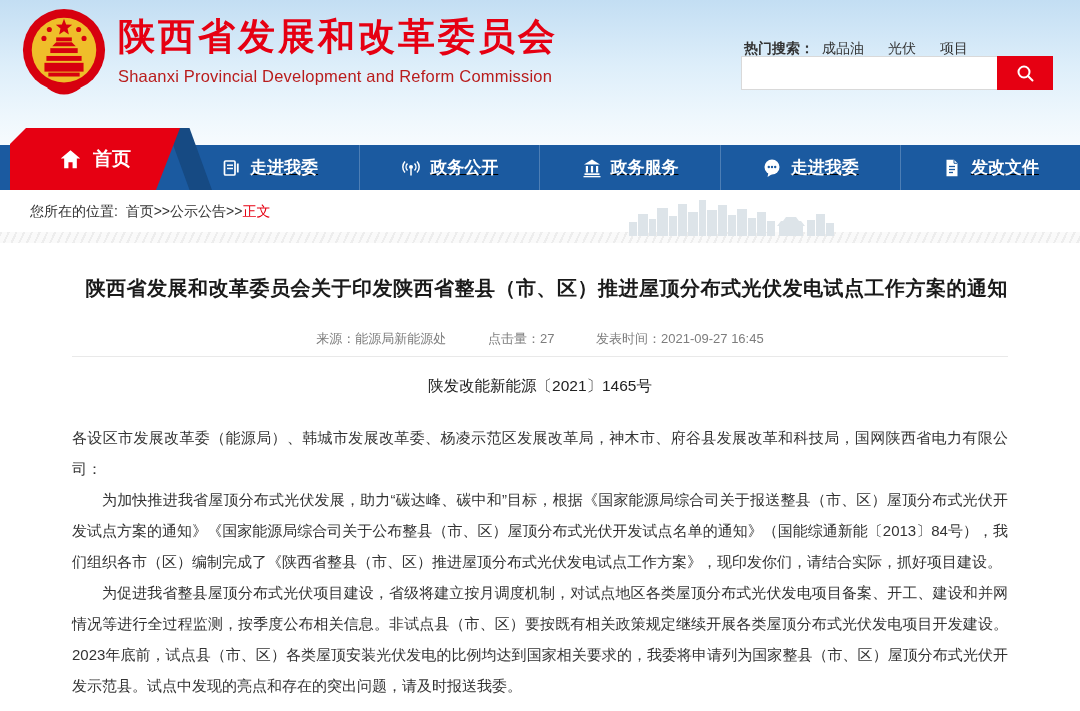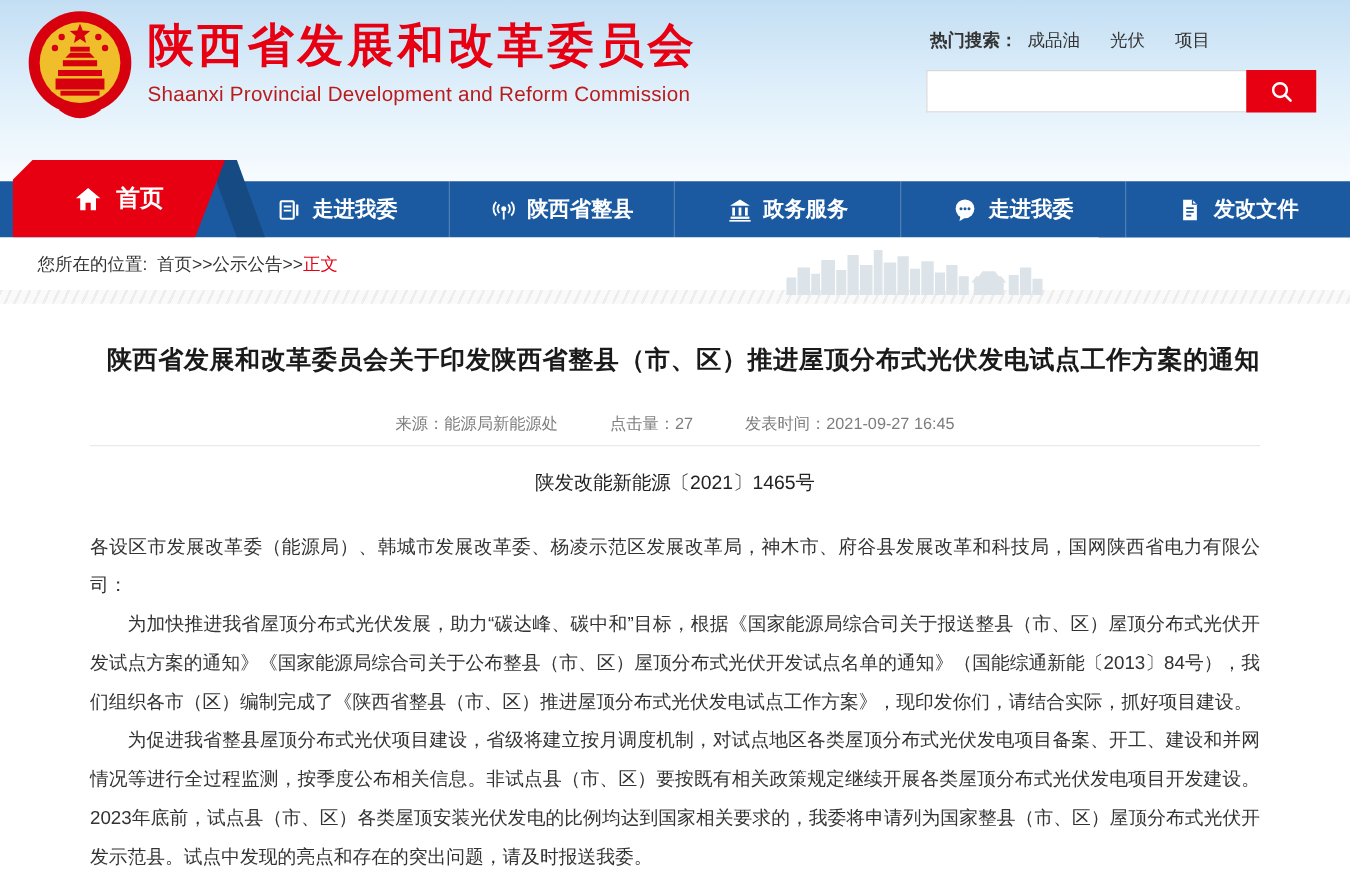--- a/index.html
+++ b/index.html
@@ -9,31 +9,31 @@
   
   .top { position:relative; width:1080px; height:190px; }
   .sky { position:absolute; top:0; left:0; width:100%; height:145px;
          background:linear-gradient(180deg,#c3def3 0%,#ddeefa 45%,#eef7fd 80%,#f7fbfe 100%); }
   .logo-area { position:absolute; left:20px; top:6px; display:flex; align-items:flex-start; }
   .emblem { width:88px; height:98px; flex:0 0 auto; }
   .title-block { margin-left:10px; padding-top:8px; }
   .site-title { color:#e60012; font-size:37px; font-weight:bold; letter-spacing:3px; line-height:46px; }
   .site-subtitle { color:#b91c1c; font-size:16.5px; margin-top:7px; letter-spacing:0.2px; }
 
-  .hot-search { position:absolute; left:744px; top:24px; font-size:14px; color:#333; display:flex; align-items:flex-start; }
+  .hot-search { position:absolute; left:744px; top:40px; font-size:14px; color:#333; display:flex; align-items:flex-start; }
   .hot-label { font-weight:bold; margin-right:8px; }
   .hot-term { margin-right:24px; cursor:pointer; }
 
   .search-bar { position:absolute; left:741px; top:56px; width:312px; height:34px; display:flex; }
   .search-input { flex:1; border:1px solid #d9d9d9; border-right:none; background:#fff; padding:0 10px; font-size:14px; outline:none; }
   .search-btn { width:56px; height:34px; background:#e60012; border:none; cursor:pointer;
                 display:flex; align-items:center; justify-content:center; }
 
   .navbar { position:absolute; top:145px; left:0; width:1080px; height:45px; background:#1b5aa0; }
-  .nav-items { position:absolute; top:145px; left:180px; right:0; height:45px; display:flex; }
+  .nav-items { position:absolute; top:145px; left:180px; right:0; height:45px; display:flex;text-decoration:underline; }
   .nav-item { flex:1; display:flex; align-items:center; justify-content:center; gap:9px;
               color:#fff; font-size:17px; font-weight:bold; cursor:pointer;
               border-left:1px solid rgba(255,255,255,0.22); }
   .nav-item:first-child { border-left:none; }
   .nav-icon { width:20px; height:20px; display:block; }
 
   .tab-wedge { position:absolute; left:162px; top:128px; width:50px; height:62px; background:#164a83; z-index:2;
                -webkit-clip-path:polygon(10% 0,55% 0,100% 100%,55% 100%); clip-path:polygon(10% 0,55% 0,100% 100%,55% 100%); }
   .red-tab { position:absolute; left:10px; top:128px; width:170px; height:62px; background:#e60012; z-index:3;
              -webkit-clip-path:polygon(16px 0,100% 0,calc(100% - 24px) 100%,0 100%,0 16px);
@@ -130,21 +130,21 @@
     </div>
     <div class="nav-item">
       <svg class="nav-icon" viewBox="0 0 20 20">
         <circle cx="10" cy="9" r="2" fill="#fff"></circle>
         <path d="M6.5 12.5 a5 5 0 0 1 0-7" fill="none" stroke="#fff" stroke-width="1.5"></path>
         <path d="M13.5 5.5 a5 5 0 0 1 0 7" fill="none" stroke="#fff" stroke-width="1.5"></path>
         <path d="M4 14.5 a8 8 0 0 1 0-11" fill="none" stroke="#fff" stroke-width="1.5"></path>
         <path d="M16 3.5 a8 8 0 0 1 0 11" fill="none" stroke="#fff" stroke-width="1.5"></path>
         <line x1="10" y1="11" x2="10" y2="17.5" stroke="#fff" stroke-width="1.5"></line>
       </svg>
-      <span>陕西省整县</span>
+      <span>政务公开</span>
     </div>
     <div class="nav-item">
       <svg class="nav-icon" viewBox="0 0 20 20">
         <path d="M10 1.5 L18 6.5 H2 Z" fill="#fff"></path>
         <rect x="3.8" y="8" width="2.2" height="6.5" fill="#fff"></rect>
         <rect x="8.9" y="8" width="2.2" height="6.5" fill="#fff"></rect>
         <rect x="14" y="8" width="2.2" height="6.5" fill="#fff"></rect>
         <rect x="2.5" y="15.3" width="15" height="1.8" fill="#fff"></rect>
         <rect x="1.5" y="18" width="17" height="1.3" fill="#fff"></rect>
       </svg>

